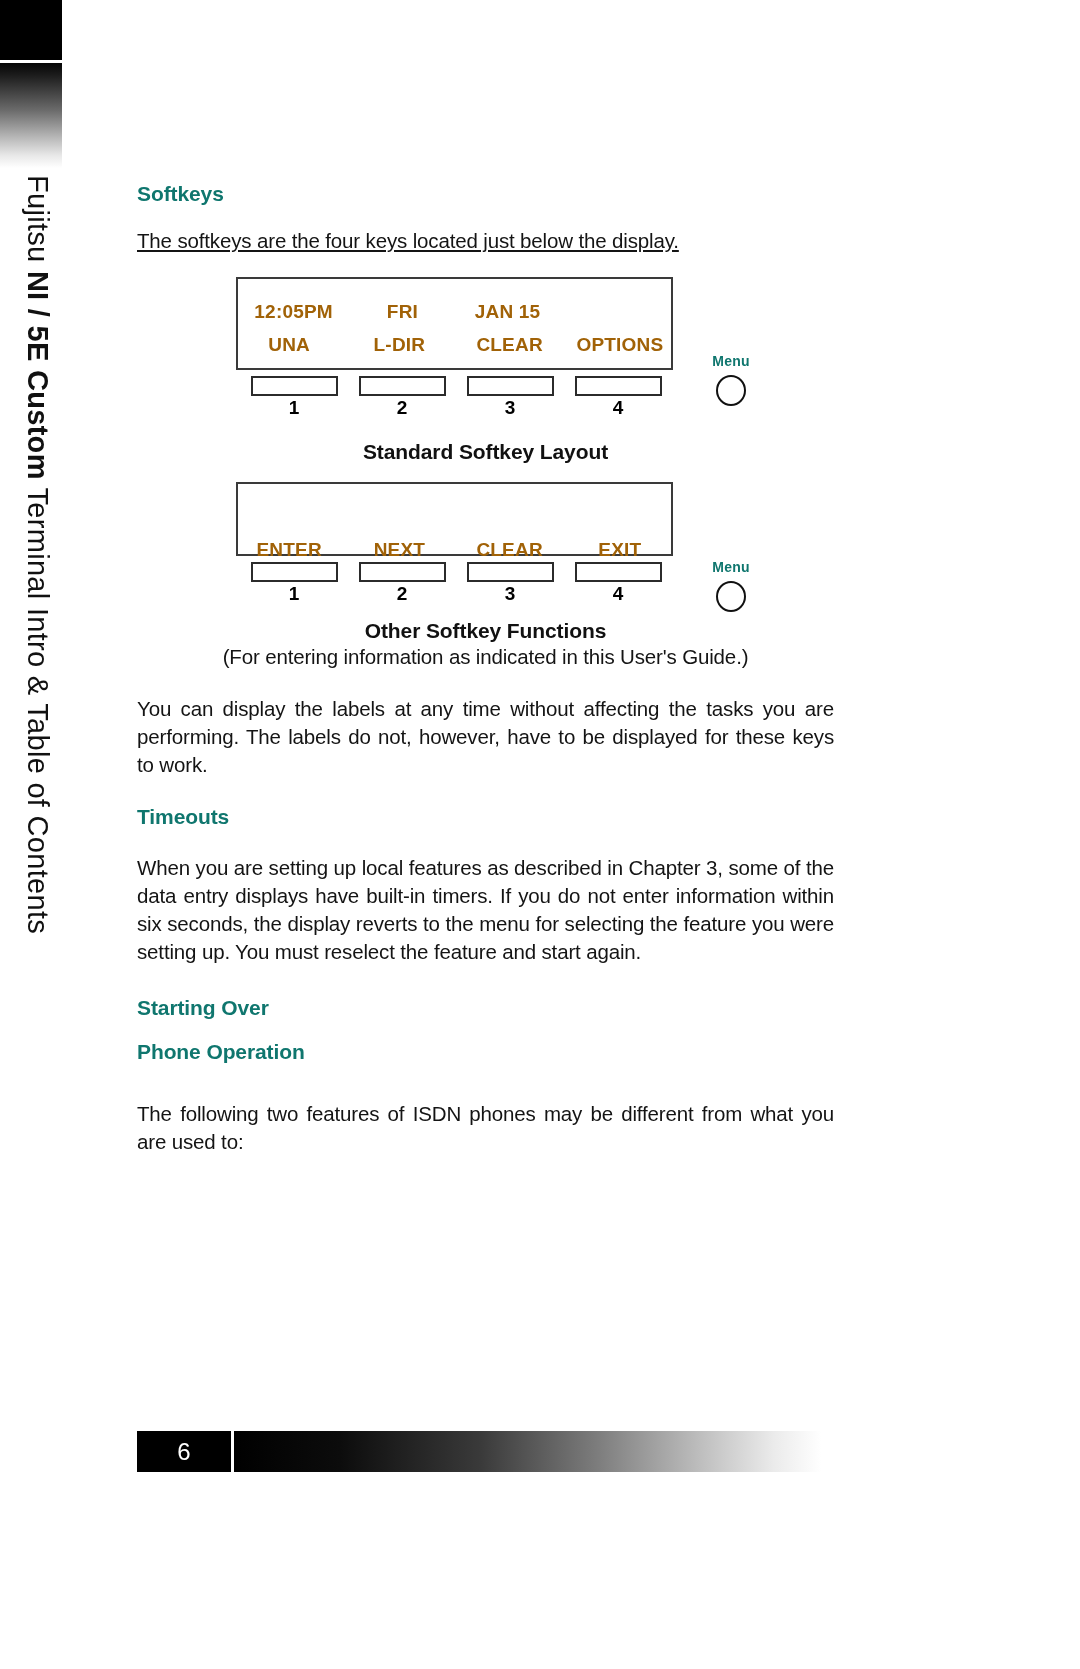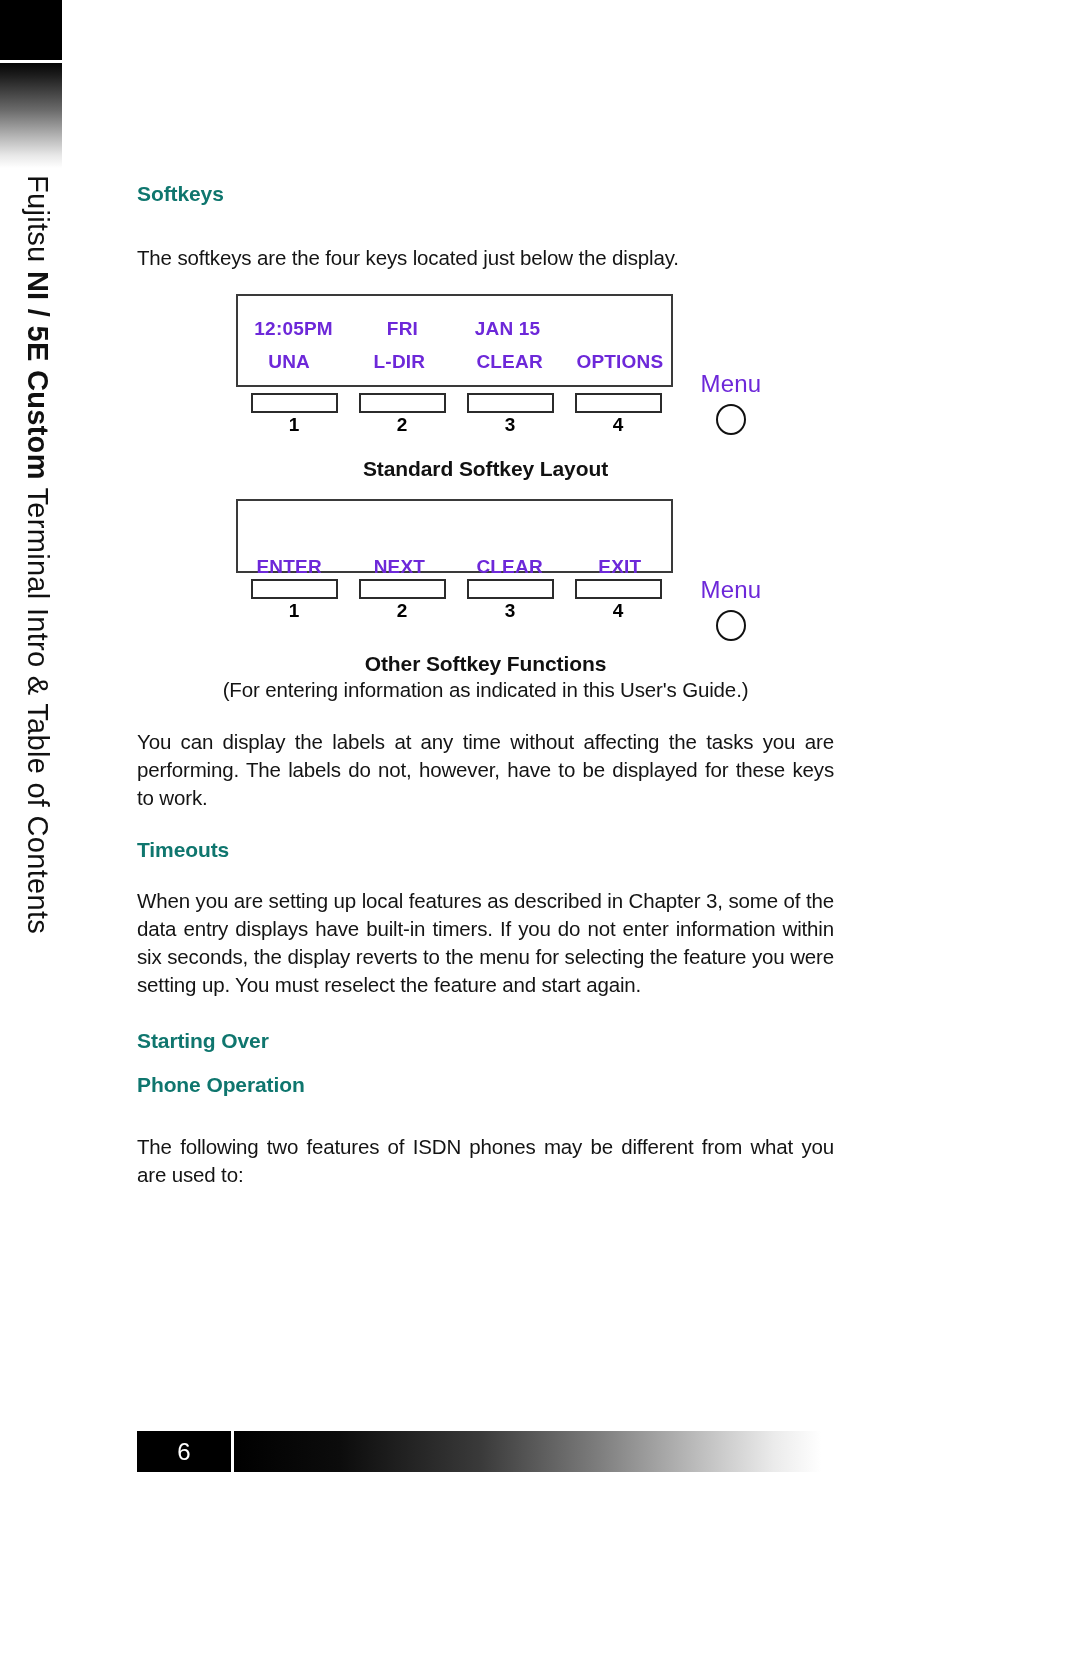--- a/index.html
+++ b/index.html
@@ -97,21 +97,21 @@
   .screen-1 { height: 93px; margin-left: 99px; }
   .screen-2 { height: 74px; margin-left: 99px; }
 
   .screen-line {
     position: absolute;
     left: 0; right: 0;
     display: flex;
     font-family: "Liberation Sans", sans-serif;
     font-weight: 700;
     font-size: 19px;
-    color: #6d28d9;
+    color: #a16207;
     letter-spacing: 0.2px;
     gap: 8px;
   }
   .screen-line span { text-align: center; }
 
   .line-status { top: 22px; }
   .line-status .s0 { width: 118px; }
   .line-status .s1 { width: 96px; }
   .line-status .s2 { width: 110px; }
   .line-status .s3 { width: 110px; }
@@ -145,23 +145,23 @@
     margin-left: auto;
     margin-right: auto;
   }
 
   .menu-group {
     position: absolute;
     text-align: center;
     width: 90px;
   }
   .menu-label {
-    font-size: 24px;
-    font-weight: 400;
-    color: #6d28d9;
+    font-size: 14px;
+    font-weight: 700;
+    color: #0f766e;
     letter-spacing: 0.2px;
   }
   .menu-circle {
     width: 30px; height: 31px;
     border: 2.5px solid #111111;
     border-radius: 50%;
     margin: 6px auto 0;
     background: #ffffff;
   }
 
@@ -218,21 +218,21 @@
   <div class="rail-grad"></div>
 
   <div class="spine">
     <div class="spine-text"><span>Fujitsu </span><b>NI / 5E Custom</b><span> Terminal Intro &amp; Table of Contents</span></div>
   </div>
 
   <div class="col">
 
     <h2 class="sec" style="margin-top:182px;">Softkeys</h2>
 
-    <p class="body nojust" style="margin-top:38px;">The softkeys are the four keys located just below the display.</p>
+    <p class="body nojust" style="margin-top:21px;text-decoration:underline;">The softkeys are the four keys located just below the display.</p>
 
     <div class="diagram" style="margin-top:22px;">
 
       <div class="screen screen-1">
         <div class="screen-line line-status">
           <span class="s0">12:05PM</span>
           <span class="s1">FRI</span>
           <span class="s2">JAN 15</span>
           <span class="s3"></span>
         </div>
@@ -299,21 +299,21 @@
           <div class="key-box"></div>
           <div class="key-num">4</div>
         </div>
       </div>
 
       <div class="menu-group" style="left:549px; top:77px;">
         <div class="menu-label">Menu</div>
         <div class="menu-circle"></div>
       </div>
 
-      <div class="caption" style="margin-top:30px;">Other Softkey Functions</div>
+      <div class="caption" style="margin-top:14px;">Other Softkey Functions</div>
       <div class="caption-sub" style="margin-top:2px;">(For entering information as indicated in this User's Guide.)</div>
     </div>
 
     <p class="body" style="margin-top:26px;">You can display the labels at any time without affecting the tasks you are performing.  The labels do not, however, have to be displayed for these keys to work.</p>
 
     <h2 class="sec" style="margin-top:26px;">Timeouts</h2>
     <p class="body" style="margin-top:25px;">When you are setting up local features as described in Chapter 3, some of the data entry displays have built-in timers.  If you do not enter information within six seconds, the display reverts to the menu for selecting the feature you were setting up.  You must reselect the feature and start again.</p>
 
     <h2 class="sec" style="margin-top:30px;">Starting Over</h2>
 

